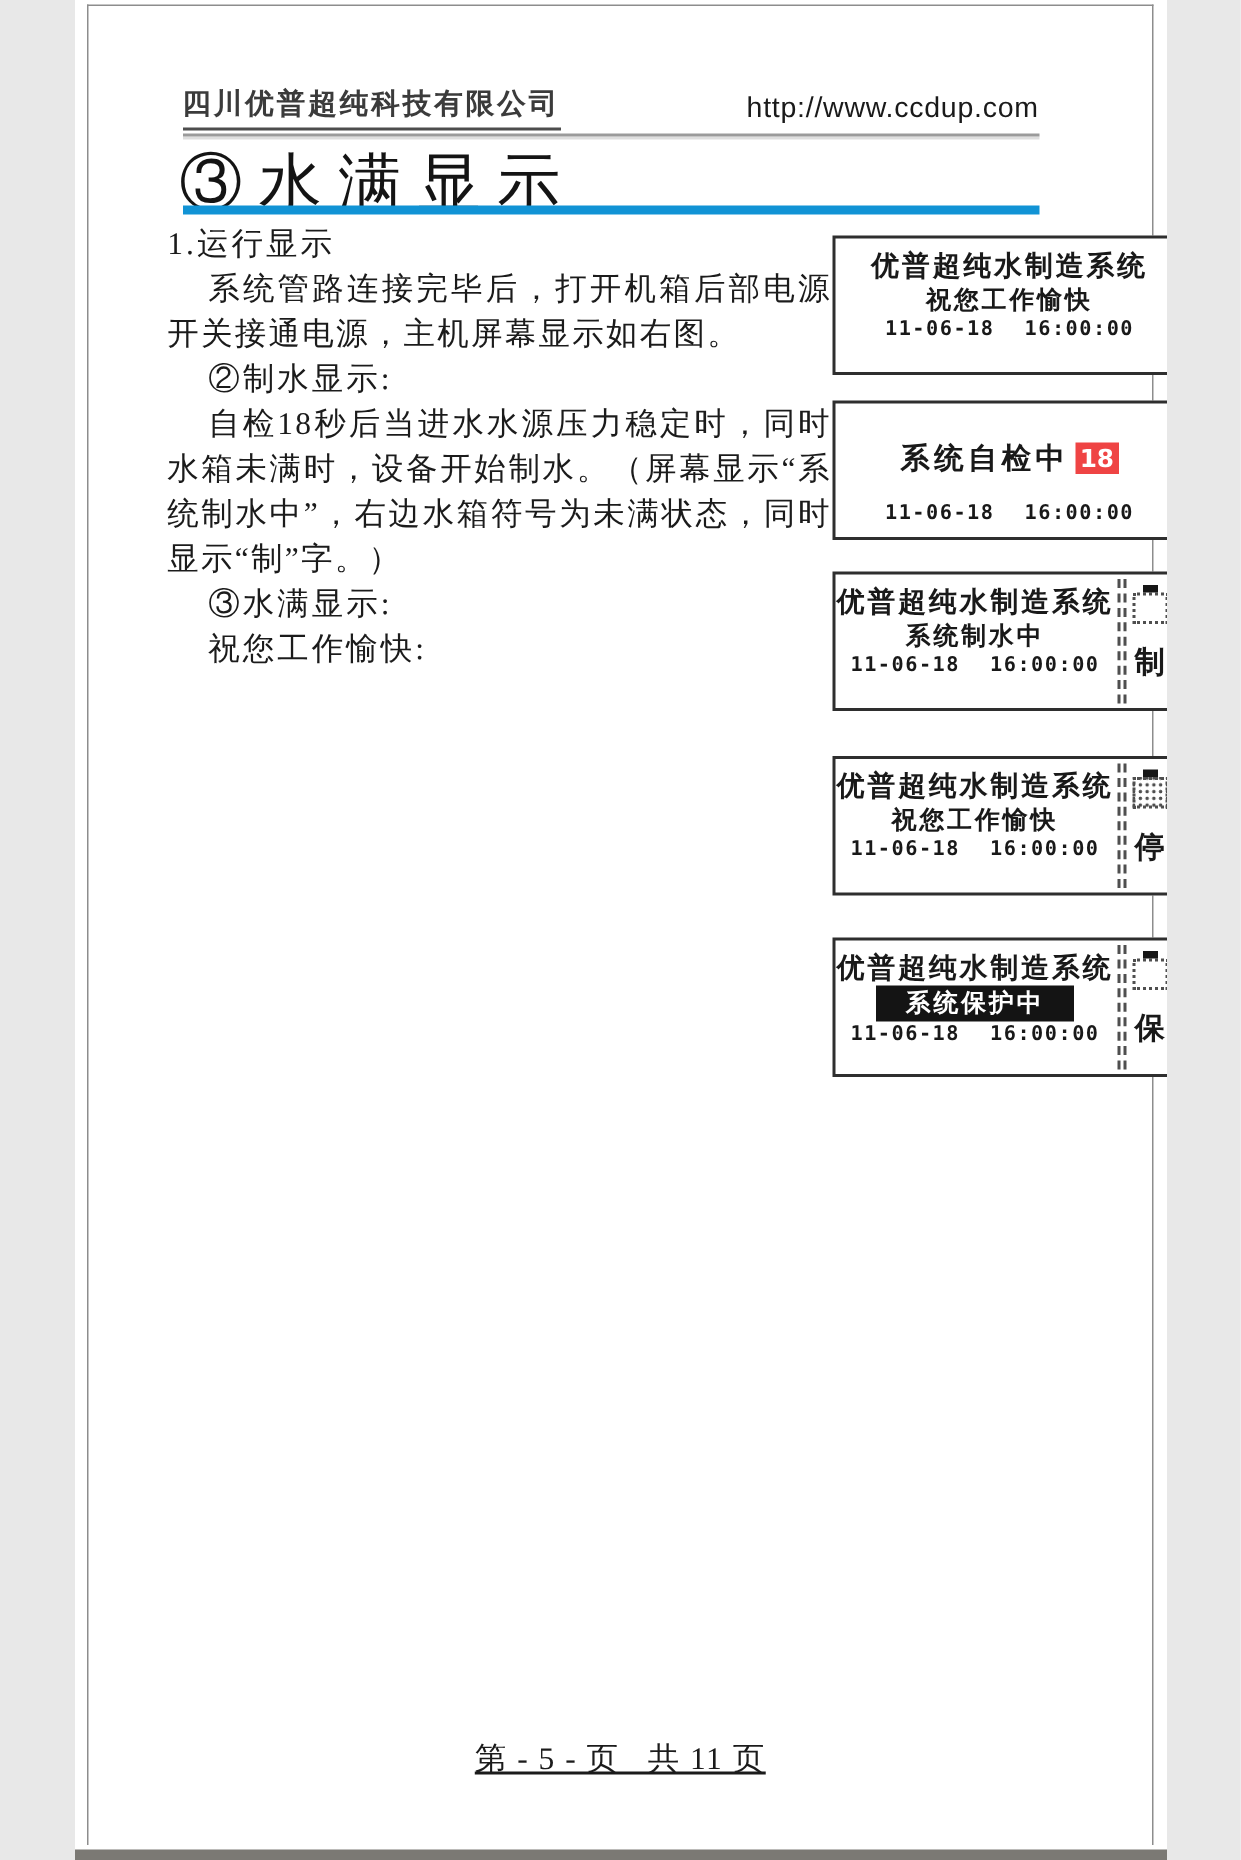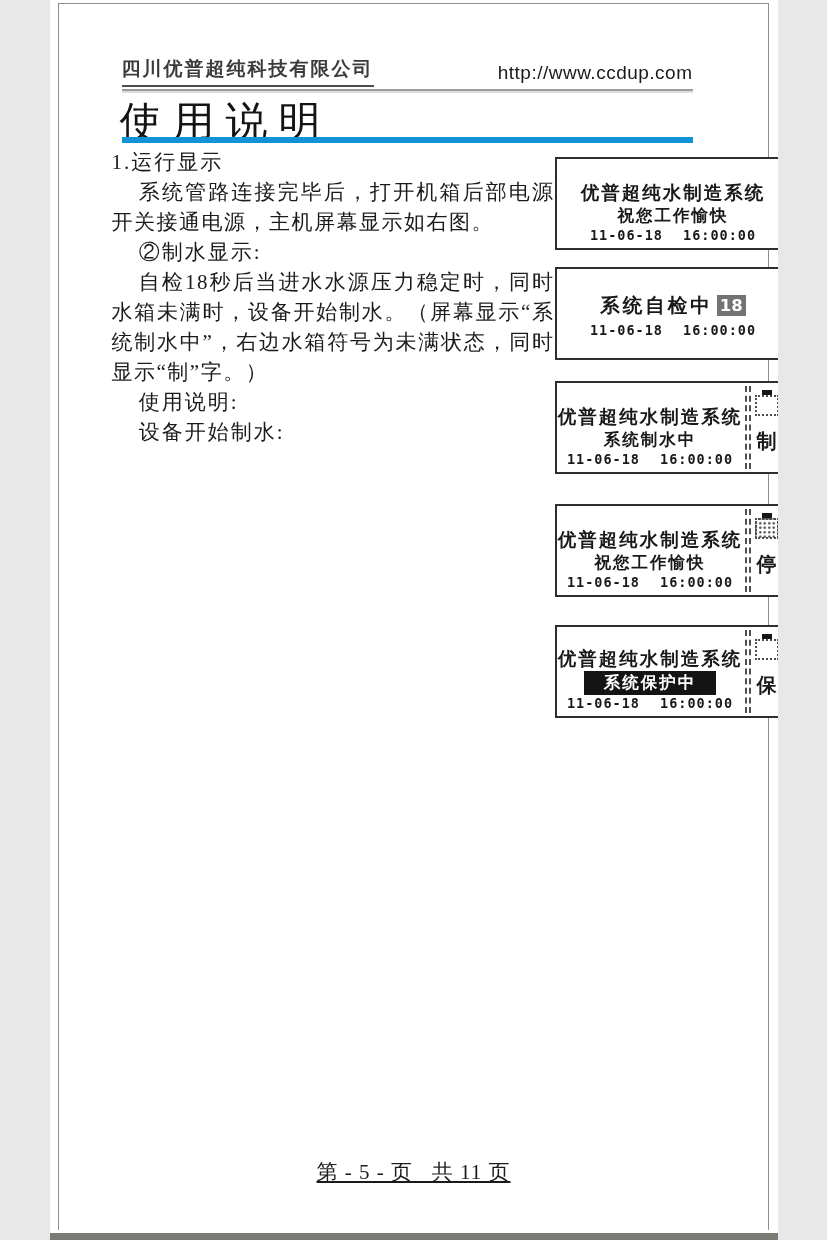--- a/index.html
+++ b/index.html
@@ -54,34 +54,34 @@
     position:absolute; left:505px; width:237px; height:93px;
     border:2px solid #2e2e2e; background:#fff;
     font-family:"DejaVu Sans","Liberation Sans",sans-serif;
     font-weight:bold; color:#191919;
   }
   .scr-1 { top:157px; } .scr-2 { top:267px; } .scr-3 { top:381px; }
   .scr-4 { top:504px; } .scr-5 { top:625px; }
   .screen-inner { display:flex; height:100%; }
   .scr-main {
     flex:1; display:flex; flex-direction:column; align-items:center;
-    justify-content:flex-end; padding:5px 2px; min-width:0;
+    justify-content:flex-start; padding:5px 2px; min-width:0;
   }
   .s-title { font-size:18.5px; letter-spacing:2px; white-space:nowrap; }
   .s-sub { font-size:16.5px; letter-spacing:2px; white-space:nowrap; }
   .s-datetime {
     display:flex; gap:20px; font-family:"DejaVu Sans Mono","Liberation Mono",monospace;
     font-size:13.5px; letter-spacing:1px; white-space:nowrap;
   }
   .inverse { background:#141414; color:#ffffff; padding:1px 20px; }
   
-  .scr-2 .scr-main { justify-content:flex-start; padding-top:23px; gap:3px; }
+  .scr-2 .scr-main { justify-content:flex-start; padding-top:23px; gap:15px; }
   .check-row { display:flex; align-items:center; gap:4px; }
   .check-label { font-size:19.5px; letter-spacing:3px; }
-  .check-counter { background:#737373; color:#fff; font-size:16.5px; padding:1px 3px; }
+  .check-counter { background:#ef4444; color:#fff; font-size:16.5px; padding:1px 3px; }
   
   .side {
     position:relative; width:46px; display:flex; flex-direction:column;
     align-items:center; padding-top:9px; gap:12px;
   }
   .side::before, .side::after {
     content:""; position:absolute; top:3px; bottom:3px; width:0;
     border-left:2px dashed #4f4f4f;
   }
   .side::before { left:1px; }
@@ -110,30 +110,30 @@
 <div class="page">
   <div class="frame"></div>
   <div class="bottom-bar"></div>
 
   <div class="header">
     <span class="company">四川优普超纯科技有限公司</span>
     <span class="url">http://www.ccdup.com</span>
   </div>
   <div class="header-rule"></div>
 
-  <h1 class="page-title">使用说明</h1>
+  <h1 class="page-title">③水满显示</h1>
   <div class="accent-bar"></div>
 
   <div class="body-text">
     <div class="sec-heading">1.运行显示</div>
     <div class="para">系统管路连接完毕后，打开机箱后部电源开关接通电源，主机屏幕显示如右图。</div>
     <div class="item-heading">②制水显示:</div>
     <div class="para">自检18秒后当进水水源压力稳定时，同时水箱未满时，设备开始制水。（屏幕显示“系统制水中”，右边水箱符号为未满状态，同时显示“制”字。）</div>
-    <div class="item-heading">使用说明:</div>
-    <div class="item-heading">设备开始制水:</div>
+    <div class="item-heading">③水满显示:</div>
+    <div class="item-heading">祝您工作愉快:</div>
   </div>
 
   <div class="screen scr-1">
     <div class="screen-inner">
       <div class="scr-main">
         <span class="s-title">优普超纯水制造系统</span>
         <span class="s-sub">祝您工作愉快</span>
         <span class="s-datetime">
           <span>11-06-18</span>
           <span>16:00:00</span>

